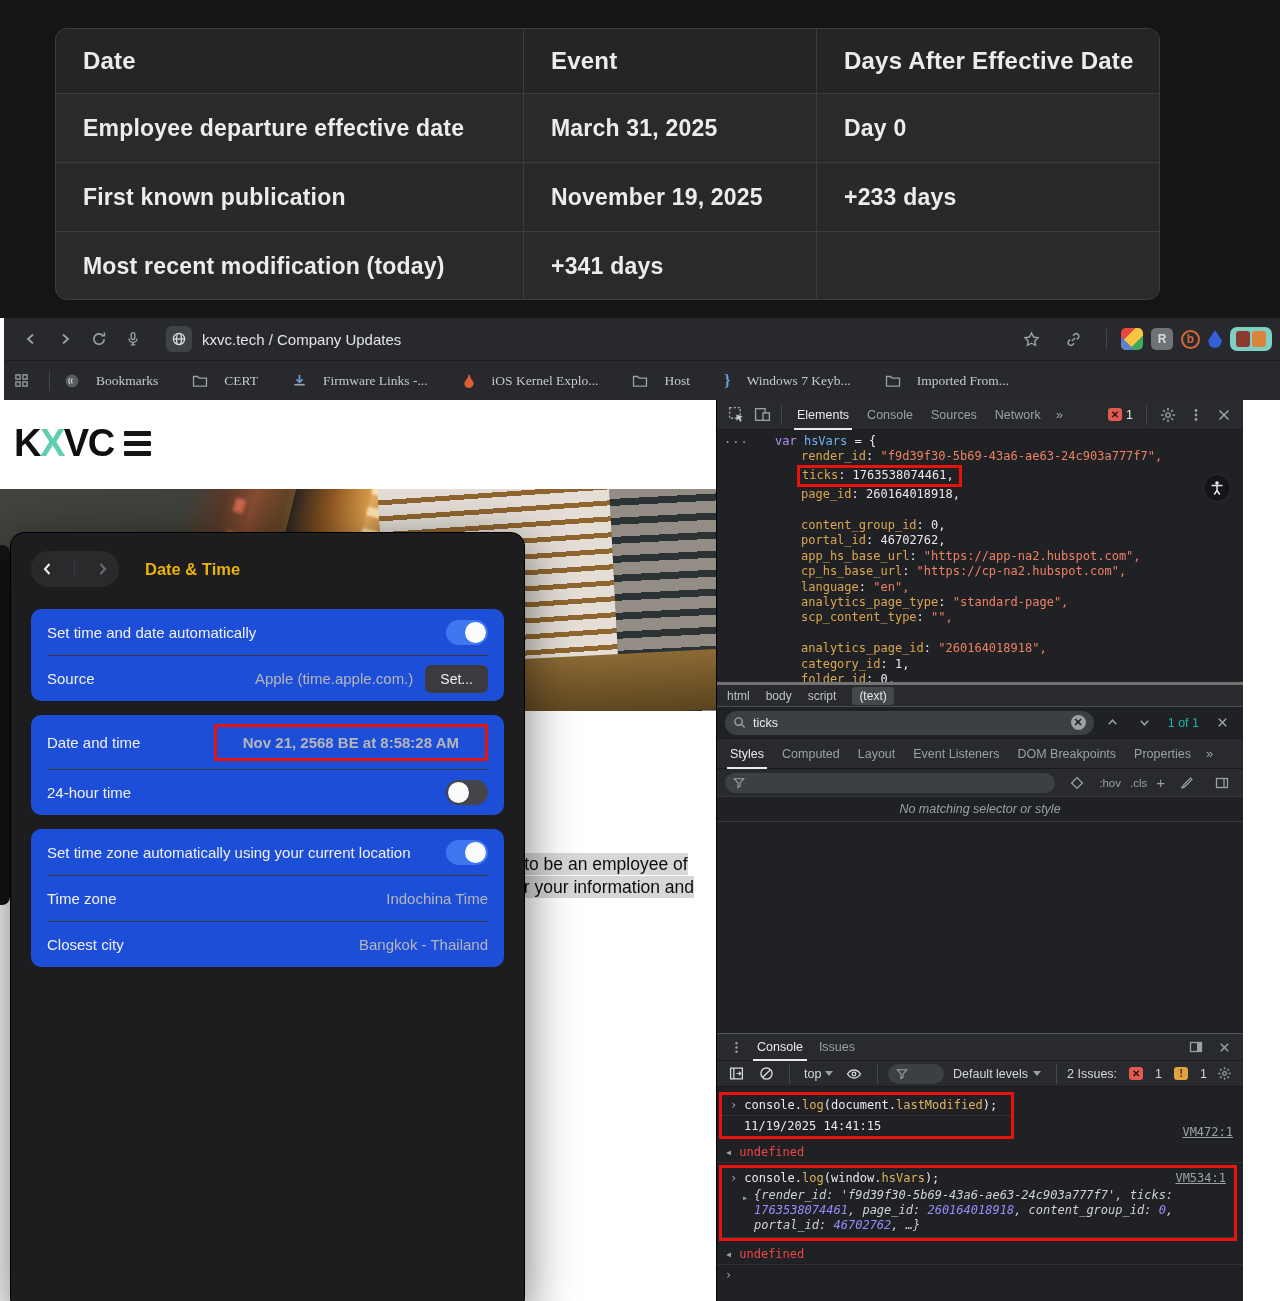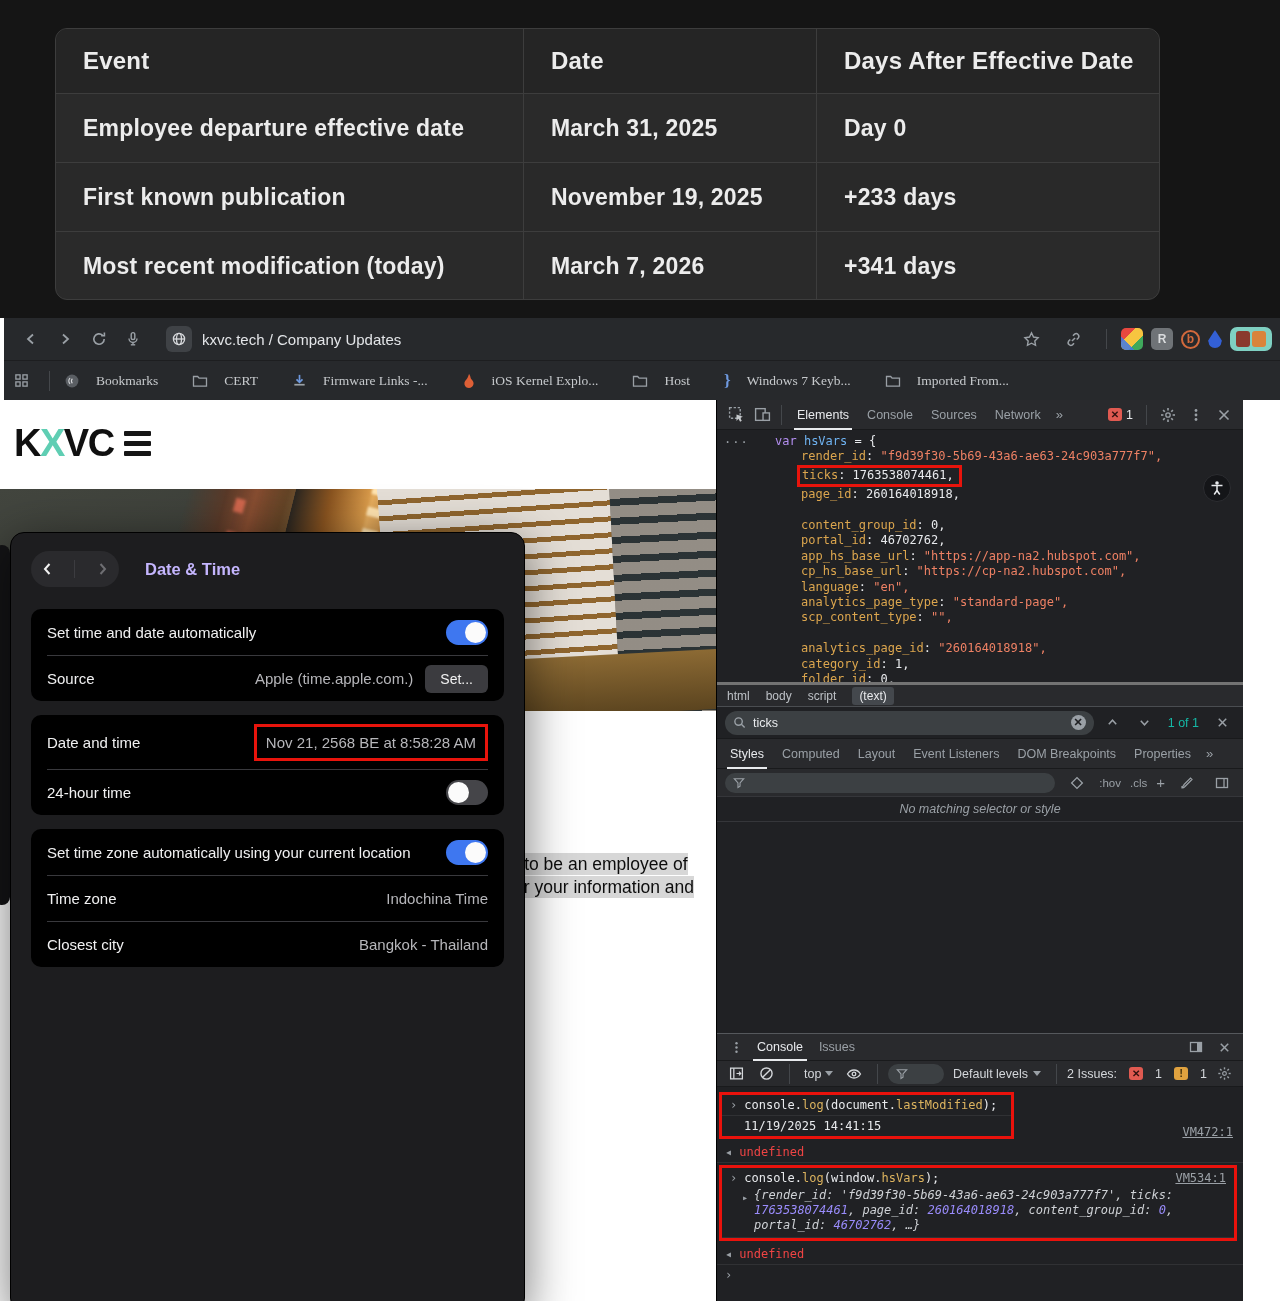--- a/index.html
+++ b/index.html
@@ -73,36 +73,36 @@
   .page-body { margin:34px auto 0; width:676px; text-align:center; font-size:17.5px; line-height:1.33; color:#0d0d0d; font-weight:500; }
   .page-body span { background:#d7d7d7; padding:1px 0; box-decoration-break:clone; -webkit-box-decoration-break:clone; }
 
   
   .panel-behind { position:absolute; left:-6px; top:545px; width:16px; height:360px; background:#141416; border-radius:10px; }
   .dt-panel { position:absolute; left:10px; top:532px; width:515px; height:780px; background:#1d1d1f;
      border-radius:14px; box-shadow:0 12px 50px rgba(0,0,0,.55); border:1px solid #000; padding:18px 20px; }
   .dt-header { display:flex; align-items:center; margin-bottom:22px; }
   .nav-pill { width:88px; height:36px; border-radius:18px; background:#2a2a2d; display:flex; align-items:center; justify-content:space-around; }
   .nav-pill .pdiv { width:1px; height:18px; background:#3c3c40; }
-  .dt-title { margin-left:26px; color:#c4b5fd; font-size:16.5px; font-weight:700; }
-  .dt-card { background:#000000; border-radius:10px; margin-bottom:14px; padding:0 16px; }
+  .dt-title { margin-left:26px; color:#eab308; font-size:16.5px; font-weight:700; }
+  .dt-card { background:#1d4ed8; border-radius:10px; margin-bottom:14px; padding:0 16px; }
   .dt-row { height:46px; display:flex; align-items:center; justify-content:space-between; }
   .dt-row + .dt-row { border-top:1px solid #39393d; }
   .dt-label { color:#f0f0f1; font-size:15px; }
   .dt-value { color:#b6b6ba; font-size:15px; }
   .dt-right { display:flex; align-items:center; gap:12px; }
   .set-btn { background:#3b3b3f; color:#f2f2f2; border:none; border-radius:6px; font-size:14px; padding:6px 15px; font-family:inherit; }
   .toggle { width:42px; height:25px; border-radius:13px; position:relative; }
   .toggle.on { background:#3e77f0; }
   .toggle.off { background:#454549; }
   .toggle .knob { position:absolute; top:2px; width:21px; height:21px; border-radius:50%; background:#fbfbfb; }
   .toggle.on .knob { right:2px; }
   .toggle.off .knob { left:2px; }
   .ann { border:3px solid #e8140c; }
-  .dt-value-box { padding:7px 9px; }
+  .dt-value-box { padding:7px 26px;font-weight:bold; }
 
   
   .devtools { position:absolute; left:716px; top:400px; width:527px; height:901px; background:#202124; border-left:1px solid #000;
      display:flex; flex-direction:column; color:#9aa0a6; font-size:12.5px; }
   .dtb { background:#292a2d; display:flex; align-items:center; }
   .tabbar { height:30px; border-bottom:1px solid #191a1c; padding:0 6px; }
   .ticon { width:26px; height:26px; display:flex; align-items:center; justify-content:center; flex:none; }
   .tab { padding:0 9px; height:30px; display:flex; align-items:center; color:#9aa0a6; position:relative; }
   .tab.active { color:#e8eaed; }
   .tab.active::after { content:""; position:absolute; left:6px; right:6px; bottom:0; height:2px; background:#e8eaed; }
@@ -165,34 +165,33 @@
   .tri { color:#9aa0a6; flex:none; font-size:10px; padding-top:2px; }
   svg { display:block; }
 </style>
 </head>
 <body>
 
 <div class="stage">
 
   <section class="top-section">
     <div class="tl-table">
+      <div class="tl-cell tl-head">Date</div>
       <div class="tl-cell tl-head">Event</div>
-      <div class="tl-cell tl-head">Date</div>
       <div class="tl-cell tl-head">Days After Effective Date</div>
 
       <div class="tl-cell">Employee departure effective date</div>
       <div class="tl-cell">March 31, 2025</div>
       <div class="tl-cell">Day 0</div>
 
       <div class="tl-cell tl-row-odd">First known publication</div>
       <div class="tl-cell tl-row-odd">November 19, 2025</div>
       <div class="tl-cell tl-row-odd">+233 days</div>
 
       <div class="tl-cell">Most recent modification (today)</div>
-      <div class="tl-cell">March 7, 2026</div>
       <div class="tl-cell">+341 days</div>
     </div>
   </section>
 
   <section class="chrome">
     <div class="navbar">
       <div class="nav-ic">
         <svg width="16" height="16" viewBox="0 0 16 16">
             <polyline points="10,3.5 5,8 10,12.5" fill="none" stroke="#9aa0a6" stroke-width="1.8"></polyline>
           </svg>

